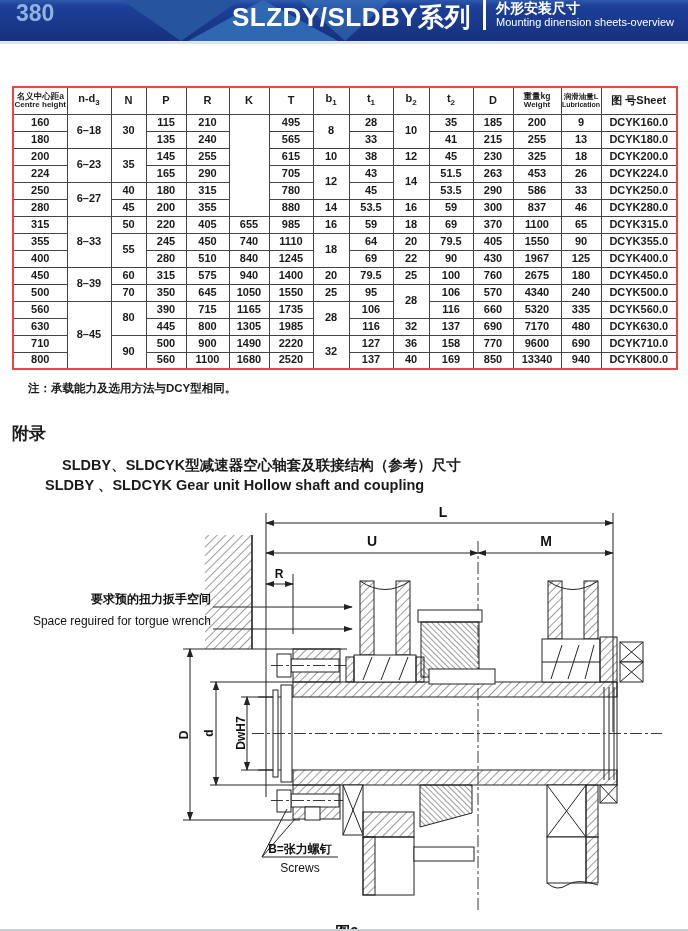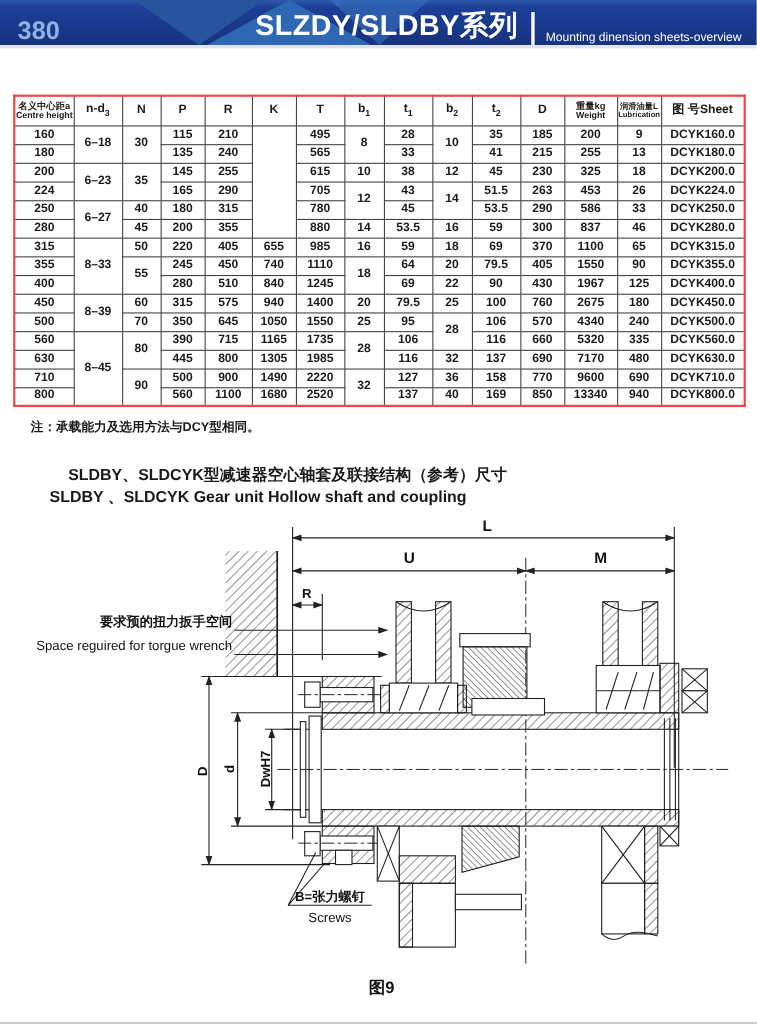--- a/index.html
+++ b/index.html
@@ -1,20 +1,20 @@
 <!DOCTYPE html>
 <html><head>
 <meta charset="utf-8">
 <style>
   *{margin:0;padding:0;box-sizing:border-box}
   html,body{width:688px;height:931px;background:#fff;overflow:hidden;
     font-family:"Liberation Sans",sans-serif;color:#1a1a1a}
 
   
-  .hdr{position:relative;height:44px;display:flex;align-items:flex-end;
+  .hdr{position:relative;height:44px;display:flex;align-items:flex-start;
     background:linear-gradient(#2d59ab 0,#1c3f98 16%,#16327e 100%);overflow:hidden;
     border-bottom:3px solid #dfe3ea}
   .deco{position:absolute;top:0;height:100%}
   .d1{left:122px;width:118px;background:#27549f;clip-path:polygon(0 0,100% 0,50% 100%)}
   .d2{left:188px;width:150px;background:#2f68b2;clip-path:polygon(0 100%,50% 0,100% 100%)}
   .d3{left:300px;width:90px;background:#3a76bf;clip-path:polygon(0 0,100% 0,50% 100%);opacity:.55}
   .pagenum{position:relative;z-index:2;margin-left:16px;font-size:23px;font-weight:bold;color:#8fb3e0}
   .title{position:relative;z-index:2;margin-left:auto;font-size:26px;font-weight:bold;color:#fff;letter-spacing:.5px}
   .vdiv{position:relative;z-index:2;width:3px;height:30px;background:#fff;margin:0 10px 0 12px}
   .subt{position:relative;z-index:2;margin-right:14px;color:#fff;line-height:1.15}
@@ -62,20 +62,21 @@
 <body>
 
 <header class="hdr">
   <div class="deco d1"></div>
   <div class="deco d2"></div>
   <div class="deco d3"></div>
   <div class="pagenum">380</div>
   <div class="title">SLZDY/SLDBY系列</div>
   <div class="vdiv"></div>
   <div class="subt">
+    <div class="zh">外形安装尺寸</div>
     <div class="en">Mounting dinension sheets-overview</div>
   </div>
 </header>
 
 <table class="spec">
   <colgroup>
     <col style="width:54px">
       <col style="width:44px">
       <col style="width:35px">
       <col style="width:40px">
@@ -347,20 +348,21 @@
         <td>13340</td>
         <td>940</td>
         <td>DCYK800.0</td>
       </tr>
     </tbody>
 </table>
 
 <div class="note">注：承载能力及选用方法与DCY型相同。</div>
 
 <div class="appendix">
+  <div class="app-label">附录</div>
   <div class="app-zh">SLDBY、SLDCYK型减速器空心轴套及联接结构（参考）尺寸</div>
   <div class="app-en">SLDBY 、SLDCYK Gear unit Hollow shaft and coupling</div>
 </div>
 
 <svg class="draw" width="688" height="461" viewBox="0 0 688 461">
   <defs>
     <marker id="ar" viewBox="0 0 10 10" refX="9" refY="5" markerWidth="9" markerHeight="9" orient="auto-start-reverse">
       <path d="M0,1.5 L10,5 L0,8.5 z" fill="#222"></path>
     </marker>
     <pattern id="h1" width="6" height="6" patternUnits="userSpaceOnUse" patternTransform="rotate(45)">

